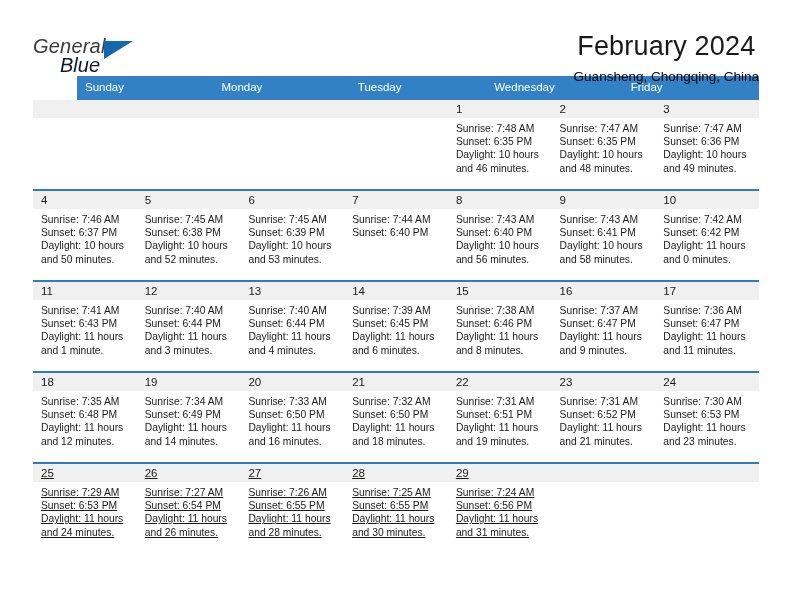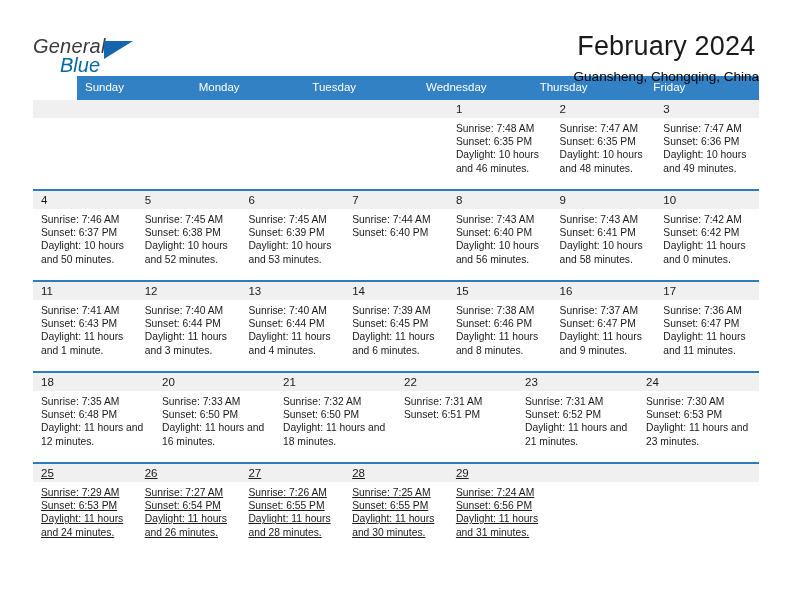--- a/index.html
+++ b/index.html
@@ -39,21 +39,21 @@
   }
   .brand-general {
     font-size: 20px;
     color: #3b3b3b;
     letter-spacing: 0.2px;
     line-height: 22px;
     display: block;
   }
   .brand-blue {
     font-size: 20px;
-    color: #0369a1;
+    color: #0f172a;
     line-height: 20px;
     display: block;
     margin-left: 27px;
     margin-top: -2px;
   }
   .brand-triangle {
     position: absolute;
     left: 71px;
     top: 11px;
     width: 0;
@@ -155,21 +155,20 @@
 
   </div>
 
   <div class="calendar">
 
     <div class="week-head">
       <div class="dow">Sunday</div>
       <div class="dow">Monday</div>
       <div class="dow">Tuesday</div>
       <div class="dow">Wednesday</div>
-      <div class="dow">Thursday</div>
       <div class="dow">Friday</div>
     </div>
 
     <div id="weeks-container">
         <div class="week">
           <div class="cell empty">
             <div class="daynum-band">
               <span class="daynum"></span>
             </div>
           </div>
@@ -368,20 +367,30 @@
               <span class="daynum">18</span>
             </div>
             <div class="cell-body">
               <div>Sunrise: 7:35 AM</div>
               <div>Sunset: 6:48 PM</div>
               <div class="daylight">Daylight: 11 hours and 12 minutes.</div>
             </div>
           </div>
           <div class="cell">
             <div class="daynum-band">
+              <span class="daynum">19</span>
+            </div>
+            <div class="cell-body">
+              <div>Sunrise: 7:34 AM</div>
+              <div>Sunset: 6:49 PM</div>
+              <div class="daylight">Daylight: 11 hours and 14 minutes.</div>
+            </div>
+          </div>
+          <div class="cell">
+            <div class="daynum-band">
               <span class="daynum">20</span>
             </div>
             <div class="cell-body">
               <div>Sunrise: 7:33 AM</div>
               <div>Sunset: 6:50 PM</div>
               <div class="daylight">Daylight: 11 hours and 16 minutes.</div>
             </div>
           </div>
           <div class="cell">
             <div class="daynum-band">
@@ -393,20 +402,21 @@
               <div class="daylight">Daylight: 11 hours and 18 minutes.</div>
             </div>
           </div>
           <div class="cell">
             <div class="daynum-band">
               <span class="daynum">22</span>
             </div>
             <div class="cell-body">
               <div>Sunrise: 7:31 AM</div>
               <div>Sunset: 6:51 PM</div>
+              <div class="daylight">Daylight: 11 hours and 19 minutes.</div>
             </div>
           </div>
           <div class="cell">
             <div class="daynum-band">
               <span class="daynum">23</span>
             </div>
             <div class="cell-body">
               <div>Sunrise: 7:31 AM</div>
               <div>Sunset: 6:52 PM</div>
               <div class="daylight">Daylight: 11 hours and 21 minutes.</div>

